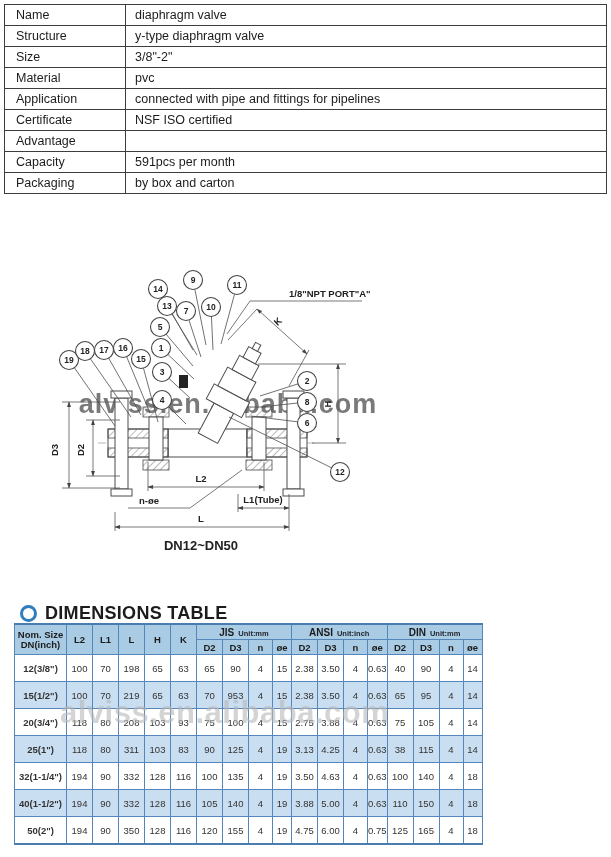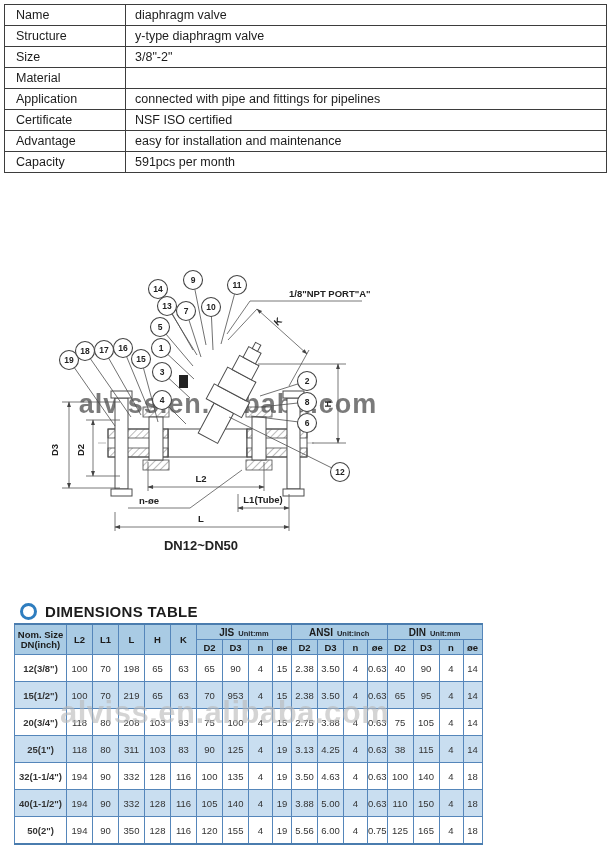--- a/index.html
+++ b/index.html
@@ -16,21 +16,21 @@
   .diagram{position:absolute;left:0;top:250px;width:611px;height:315px;}
   .diagram text{font-family:"Liberation Sans",sans-serif;fill:#222;}
   .dimtxt{font-size:9.5px;font-weight:bold;}
   .cap{font-size:13px;font-weight:bold;}
   .wm-svg{font-size:27px;font-weight:bold;fill:#c7c7c7;opacity:.6;letter-spacing:1px;}
   .balloon-num{font-size:8.5px;font-weight:bold;}
   
   .dims-title{position:absolute;left:20px;top:603px;display:flex;align-items:center;}
   .bullet{width:11px;height:11px;border:3px solid #2e7dbf;border-radius:50%;
           background:#fff;margin-right:8px;}
-  .dims-title-text{font-size:15px;font-weight:bold;letter-spacing:.3px;}
+  .dims-title-text{font-size:18px;font-weight:bold;letter-spacing:.3px;}
   .dims-table{position:absolute;left:14px;top:623px;border-collapse:collapse;}
   .dims-table th,.dims-table td{border:1px solid #5586ba;text-align:center;
           font-size:9.5px;padding:0;}
   .dims-table thead th{background:#a9cbe4;height:14px;border-top:2px solid #4a7cae;}
   .dims-table thead tr.sub th{border-top:1px solid #5586ba;}
   .th-nom{font-size:9px;font-weight:bold;line-height:10px;}
   .gname{font-weight:bold;font-size:10px;}
   .gunit{font-weight:bold;font-size:7.5px;margin-left:4px;color:#20242b;}
   .dims-table tbody td{height:26px;background:#fff;color:#333;}
   .dims-table tbody tr:nth-child(even) td{background:#c9def0;}
@@ -51,36 +51,40 @@
     <div class="spec-row">
       <div class="spec-label">Structure</div>
       <div class="spec-value">y-type diaphragm valve</div>
     </div>
     <div class="spec-row">
       <div class="spec-label">Size</div>
       <div class="spec-value">3/8"-2"</div>
     </div>
     <div class="spec-row">
       <div class="spec-label">Material</div>
+      <div class="spec-value">pvc</div>
     </div>
     <div class="spec-row">
       <div class="spec-label">Application</div>
       <div class="spec-value">connected with pipe and fittings for pipelines</div>
     </div>
     <div class="spec-row">
       <div class="spec-label">Certificate</div>
       <div class="spec-value">NSF ISO certified</div>
     </div>
     <div class="spec-row">
       <div class="spec-label">Advantage</div>
-      <div class="spec-value">easy for installation and maintenance</div>
     </div>
     <div class="spec-row">
       <div class="spec-label">Capacity</div>
       <div class="spec-value">591pcs per month</div>
+    </div>
+    <div class="spec-row">
+      <div class="spec-label">Packaging</div>
+      <div class="spec-value">by box and carton</div>
     </div>
   </div>
 
 <svg class="diagram" viewBox="0 250 611 315">
   <defs>
     <pattern id="hatch" width="5" height="5" patternUnits="userSpaceOnUse" patternTransform="rotate(45)">
       <line x1="0" y1="0" x2="0" y2="5" stroke="#777" stroke-width="1"></line>
     </pattern>
     <marker id="arr" viewBox="0 0 10 10" refX="9" refY="5" markerWidth="9" markerHeight="7" orient="auto-start-reverse">
       <path d="M0,1.5 L10,5 L0,8.5 z" fill="#444"></path>
@@ -402,21 +406,21 @@
         <td class="td-size">50(2")</td>
         <td>194</td>
         <td>90</td>
         <td>350</td>
         <td>128</td>
         <td>116</td>
         <td>120</td>
         <td>155</td>
         <td>4</td>
         <td>19</td>
-        <td>5.56</td>
+        <td>4.75</td>
         <td>6.00</td>
         <td>4</td>
         <td>0.75</td>
         <td>125</td>
         <td>165</td>
         <td>4</td>
         <td>18</td>
       </tr>
     </tbody>
   </table>

